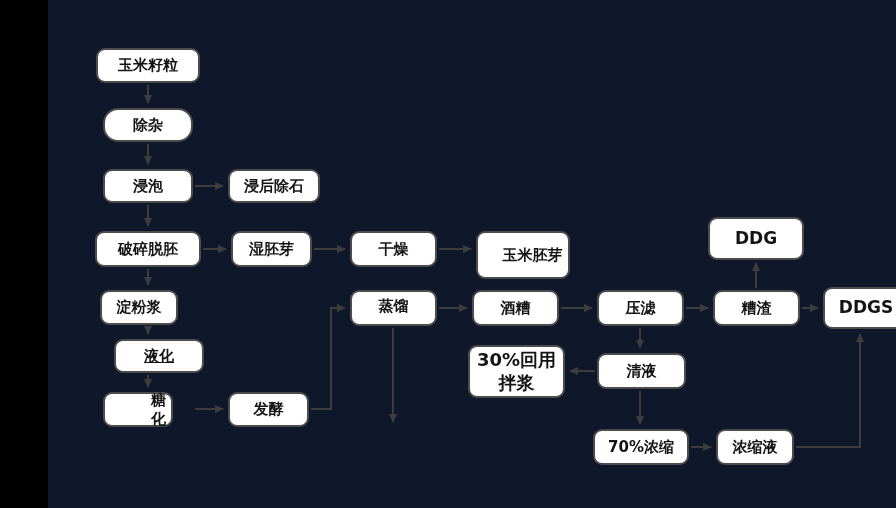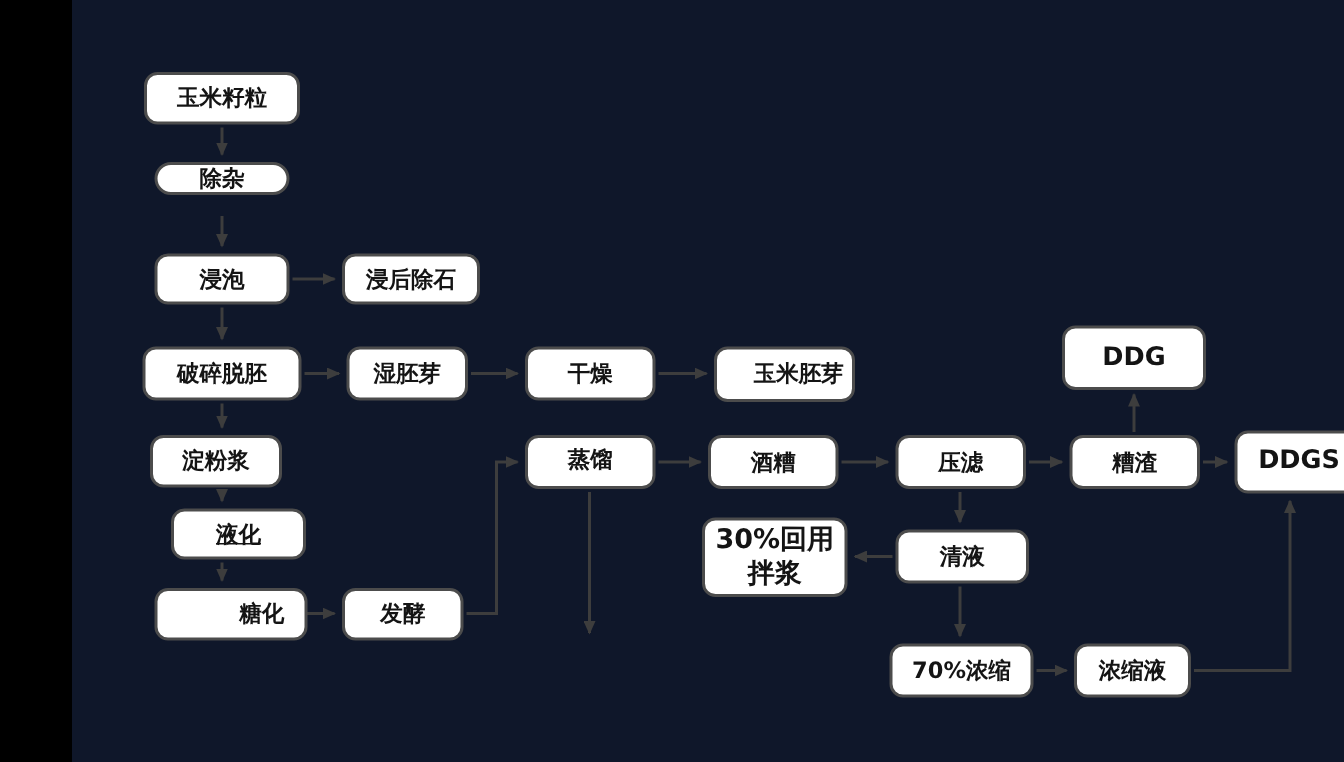--- a/index.html
+++ b/index.html
@@ -75,30 +75,30 @@
     <line x1="708" y1="288" x2="708" y2="263" marker-end="url(#ah)"></line>
 
     <line x1="592" y1="328" x2="592" y2="348" marker-end="url(#ah)"></line>
     <line x1="547" y1="371" x2="522" y2="371" marker-end="url(#ah)"></line>
     <line x1="592" y1="391" x2="592" y2="424" marker-end="url(#ah)"></line>
     <line x1="643" y1="447" x2="663" y2="447" marker-end="url(#ah)"></line>
     <polyline points="748,447 812,447 812,334" marker-end="url(#ah)"></polyline>
   </svg>
 
   <div class="node" style="left:48px; top:48px; width:104px; height:35px;">玉米籽粒</div>
-  <div class="node" style="left:55px; top:108px; width:90px; height:22px;border-radius:15px;">除杂</div>
+  <div class="node" style="left:55px; top:108px; width:90px; height:34px;border-radius:15px;">除杂</div>
   <div class="node" style="left:55px; top:169px; width:90px; height:34px;">浸泡</div>
   <div class="node" style="left:180px; top:169px; width:92px; height:34px;">浸后除石</div>
   <div class="node" style="left:47px; top:231px; width:106px; height:36px;">破碎脱胚</div>
   <div class="node" style="left:183px; top:231px; width:81px; height:36px;">湿胚芽</div>
   <div class="node" style="left:302px; top:231px; width:87px; height:36px;">干燥</div>
-  <div class="node" style="left:428px; top:231px; width:94px; height:37px;padding-left:23px;">玉米胚芽</div>
-  <div class="node" style="left:52px; top:290px; width:88px; height:35px;text-align:center;">淀粉浆</div>
+  <div class="node" style="left:428px; top:231px; width:94px; height:48px;padding-left:23px;">玉米胚芽</div>
+  <div class="node" style="left:52px; top:290px; width:78px; height:35px;text-align:center;">淀粉浆</div>
   <div class="node" style="left:66px; top:339px; width:90px; height:34px;text-decoration:underline;">液化</div>
-  <div class="node" style="left:55px; top:392px; width:102px; height:35px;padding-left:45px;">糖化</div>
+  <div class="node" style="left:55px; top:392px; width:70px; height:35px;padding-left:45px;">糖化</div>
   <div class="node" style="left:180px; top:392px; width:81px; height:35px;">发酵</div>
   <div class="node" style="left:302px; top:290px; width:87px; height:36px;font-family:Liberation Mono, monospace;">蒸馏</div>
   <div class="node" style="left:424px; top:290px; width:87px; height:36px;">酒糟</div>
   <div class="node" style="left:549px; top:290px; width:87px; height:36px;">压滤</div>
   <div class="node" style="left:665px; top:290px; width:87px; height:36px;">糟渣</div>
   <div class="node big" style="left:660px; top:217px; width:96px; height:43px;">DDG</div>
   <div class="node big" style="left:775px; top:287px; width:86px; height:42px;">DDGS</div>
   <div class="node multiline" style="left:420px; top:345px; width:97px; height:53px;">30%回用
 拌浆</div>
   <div class="node" style="left:549px; top:353px; width:89px; height:36px;">清液</div>

